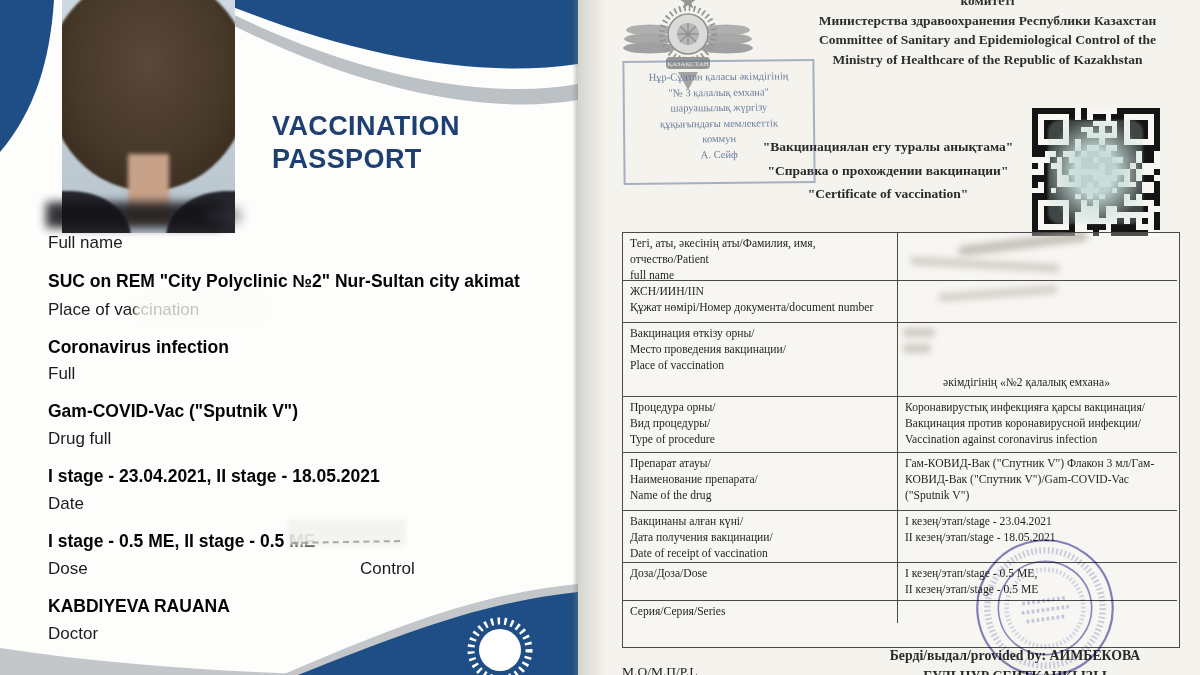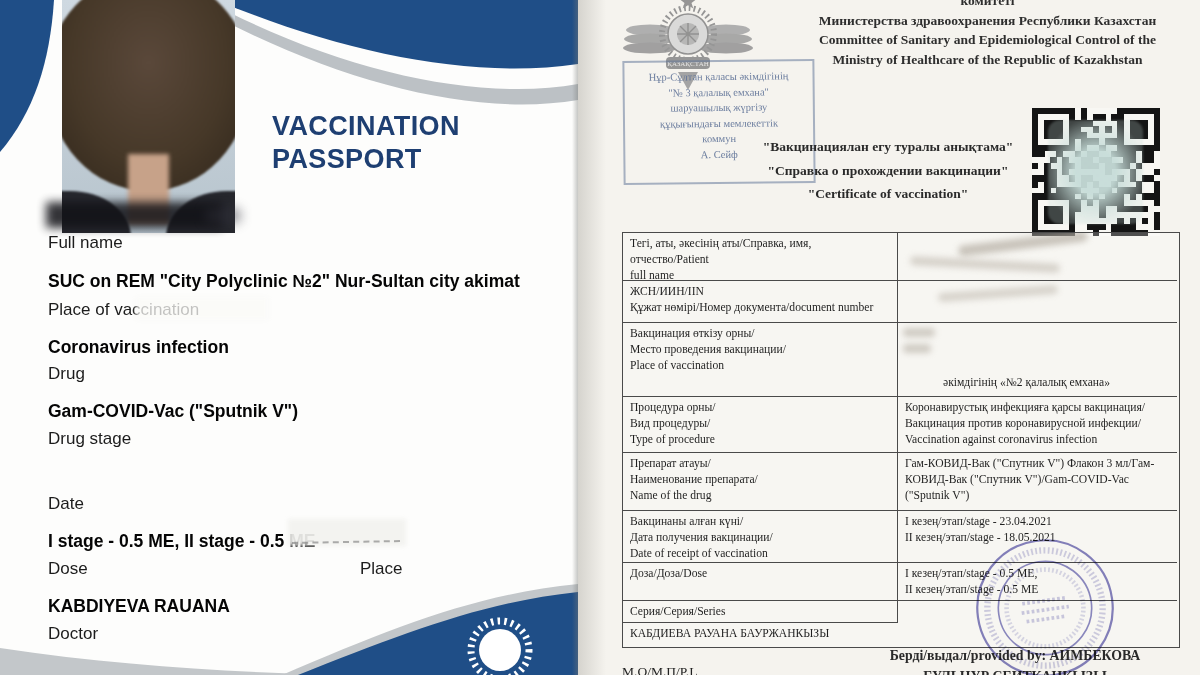--- a/index.html
+++ b/index.html
@@ -106,32 +106,33 @@
   <div class="abs name-redact"></div>
   <div class="abs name-redact-tail"></div>
 
   <div class="llab" style="top:233px">Full name</div>
 
   <div class="lval" style="top:271px">SUC on REM "City Polyclinic №2" Nur-Sultan city akimat</div>
   <div class="llab" style="top:300px">Place of vaccination</div>
   <div class="abs place-blur"></div>
 
   <div class="lval" style="top:337px">Coronavirus infection</div>
-  <div class="llab" style="top:364px">Drug</div>
+  <div class="llab" style="top:364px">Full</div>
 
   <div class="lval" style="top:401px">Gam-COVID-Vac ("Sputnik V")</div>
-  <div class="llab" style="top:429px">Drug stage</div>
-
+  <div class="llab" style="top:429px">Drug full</div>
+
+  <div class="lval" style="top:466px">I stage - 23.04.2021, II stage - 18.05.2021</div>
   <div class="llab" style="top:494px">Date</div>
 
   <div class="lval" style="top:531px">I stage - 0.5 ME, II stage - 0.5 ME</div>
   <div class="abs series-smudge"></div>
   <div class="abs series-dashes"></div>
   <div class="llab" style="top:559px">Dose</div>
-  <div class="llab" style="top:559px;left:360px">Place</div>
+  <div class="llab" style="top:559px;left:360px">Control</div>
 
   <div class="lval" style="top:596px">KABDIYEVA RAUANA</div>
   <div class="llab" style="top:624px">Doctor</div>
 </div>
 
 <div class="abs fold"></div>
 
 <div id="rightdoc" class="abs">
   <div class="shade"></div>
 
@@ -406,21 +407,21 @@
       <div style="position: absolute; left: 79.2381px; top: 121.905px; width: 6.49524px; height: 6.49524px; background: rgb(20, 20, 20);"></div>
       <div style="position: absolute; left: 85.3333px; top: 121.905px; width: 6.49524px; height: 6.49524px; background: rgb(20, 20, 20);"></div>
       <div style="position: absolute; left: 91.4286px; top: 121.905px; width: 6.49524px; height: 6.49524px; background: rgb(20, 20, 20);"></div>
       <div style="position: absolute; left: 97.5238px; top: 121.905px; width: 6.49524px; height: 6.49524px; background: rgb(20, 20, 20);"></div>
       <div style="position: absolute; left: 103.619px; top: 121.905px; width: 6.49524px; height: 6.49524px; background: rgb(20, 20, 20);"></div>
       <div style="position: absolute; left: 109.714px; top: 121.905px; width: 6.49524px; height: 6.49524px; background: rgb(20, 20, 20);"></div>
     <div class="qr-overlay"></div>
   </div>
 
   <div class="vtable">
-    <div class="c cl">Тегі, аты, әкесінің аты/Справка, имя, отчество/Patient
+    <div class="c cl">Тегі, аты, әкесінің аты/Фамилия, имя, отчество/Patient
 full name</div>
     <div class="c"><div class="smear1"></div><div class="smear2"></div></div>
 
     <div class="c cl">ЖСН/ИИН/IIN
 Құжат нөмірі/Номер документа/document number</div>
     <div class="c"><div class="smear3"></div></div>
 
     <div class="c cl">Вакцинация өткізу орны/
 Место проведения вакцинации/
 Place of vaccination</div>
@@ -453,21 +454,20 @@
     <div class="c">I кезең/этап/stage - 23.04.2021
 II кезең/этап/stage - 18.05.2021</div>
 
     <div class="c cl">Доза/Доза/Dose</div>
     <div class="c">I кезең/этап/stage - 0.5 ME,
 II кезең/этап/stage - 0.5 ME</div>
 
     <div class="c cl">Серия/Серия/Series</div>
     <div class="c"></div>
 
-    <div class="c">КАБДИЕВА РАУАНА БАУРЖАНКЫЗЫ</div>
   </div>
 
   <div class="pl-label">М.О/М.П/P.L</div>
 
   <div class="provided">
     <div>Берді/выдал/provided by: АИМБЕКОВА</div>
     <div>ГУЛЬНУР СЕИТКАНКЫЗЫ</div>
   </div>
 
   <svg class="roundstamp" width="164" height="150" viewBox="0 0 164 164">

